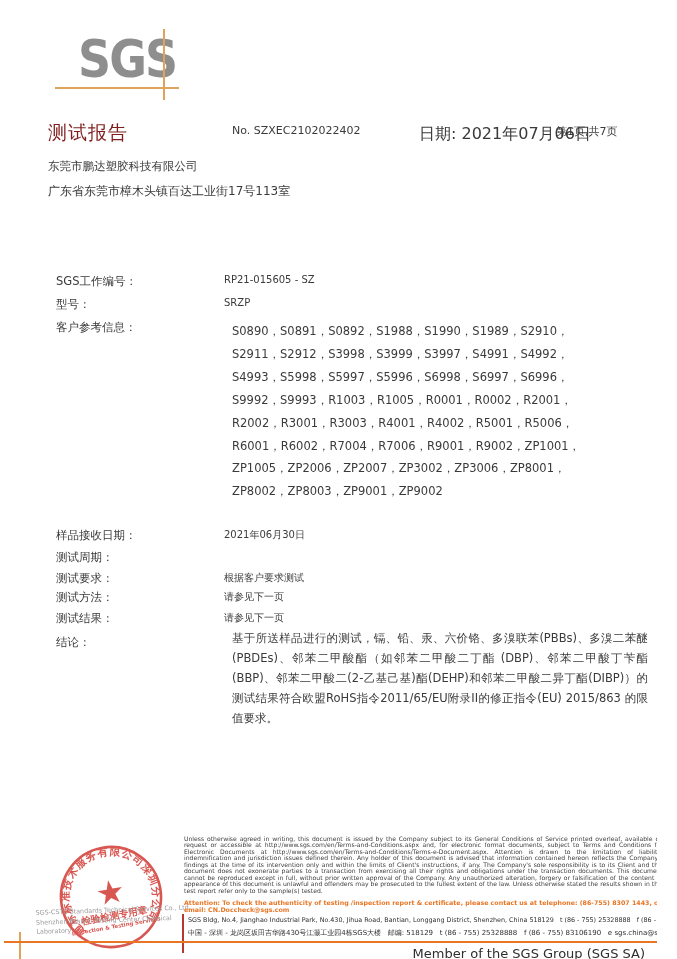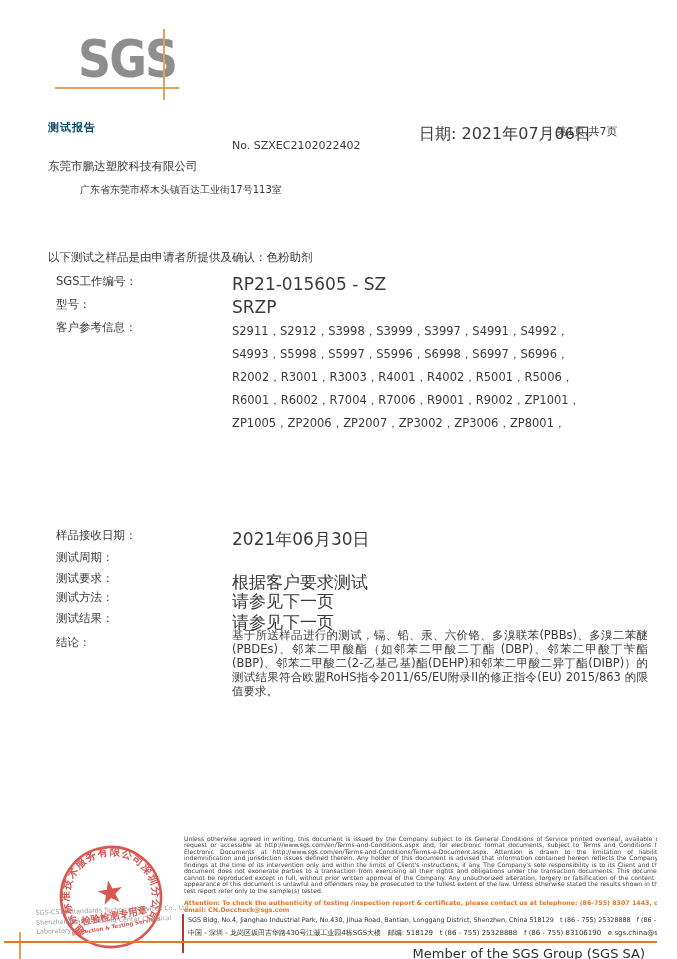--- a/index.html
+++ b/index.html
@@ -6,33 +6,33 @@
   .page{
     position:relative;width:657px;height:959px;background:#ffffff;overflow:hidden;
     font-family:"DejaVu Sans","Liberation Sans",sans-serif;color:#3a3a3a;
   }
   .abs{position:absolute;}
   
   .logo{left:78px;top:33px;font-size:46px;font-weight:700;color:#8e8e8e;
         letter-spacing:-2px;transform:scaleY(1.12);transform-origin:left top;line-height:1;}
   .crop-v-top{left:163px;top:29px;width:2px;height:71px;background:#e0a35c;}
   .crop-h-top{left:55px;top:87px;width:124px;height:2px;background:#e0a35c;}
-  .doc-title{left:48px;top:120px;font-size:11px;font-weight:700;color:#0c4a6e;letter-spacing:1px;}
-  .report-no{left:232px;top:124px;font-size:11px;margin-top:15px;}
+  .doc-title{left:48px;top:120px;font-size:19px;font-weight:400;color:#7f1d1d;letter-spacing:1px;}
+  .report-no{left:232px;top:124px;font-size:11px;}
   .report-date{left:419px;top:124px;font-size:16px;}
   .report-pages{left:556px;top:124px;font-size:11px;}
   
   .company{left:48px;top:159px;font-size:11.5px;}
-  .address{left:48px;top:183px;font-size:10px;margin-left:32px;}
+  .address{left:48px;top:183px;font-size:12px;}
   .intro{left:48px;top:250px;font-size:11.5px;}
   
   .flabel{left:48px;font-size:11.5px;margin-left:8px;}
-  .fvalue{left:232px;font-size:17px;text-align:right;}
+  .fvalue{left:224px;font-size:10px;text-align:right;}
   .ref-lines{left:232px;top:320px;font-size:11.5px;line-height:22.9px;}
-  .conclusion-text{left:232px;top:628px;width:416px;font-size:11.5px;line-height:14px;text-align:justify;}
+  .conclusion-text{left:232px;top:628px;width:416px;font-size:11.5px;line-height:20px;text-align:justify;}
   
   .stamp-svg{left:50px;top:840px;width:122px;height:114px;}
   .stamp-company{left:36px;top:906px;width:160px;font-size:6.4px;line-height:9.5px;
                  color:#9b9b9b;transform:rotate(-2deg);}
   .legal{left:184px;top:836px;width:479px;font-size:6.1px;line-height:6.45px;
          text-align:justify;color:#3d3d3d;}
   .attention{left:184px;top:899px;width:479px;font-size:6.3px;line-height:7px;
              font-weight:700;color:#e87625;}
   .addr-vline{left:182px;top:914px;width:2px;height:39px;background:#b5382f;}
   .addr-en{left:188px;top:916px;font-size:6.4px;color:#2f2f2f;white-space:pre;}
@@ -51,35 +51,37 @@
   <div class="abs crop-h-top"></div>
 
   <div class="abs doc-title">测试报告</div>
   <div class="abs report-no">No. SZXEC2102022402</div>
   <div class="abs report-date">日期: 2021年07月06日</div>
   <div class="abs report-pages">第1页,共7页</div>
 
   <div class="abs company">东莞市鹏达塑胶科技有限公司</div>
   <div class="abs address">广东省东莞市樟木头镇百达工业街17号113室</div>
 
-  <div class="abs intro">以下测试之样品是由申请者所提供及确认：色粉助剂</div>
 
   <div class="abs flabel" style="top:274px">SGS工作编号：</div>
   <div class="abs fvalue" style="top:274px">RP21-015605 - SZ</div>
 
   <div class="abs flabel" style="top:297px">型号：</div>
   <div class="abs fvalue" style="top:297px">SRZP</div>
 
   <div class="abs flabel" style="top:320px">客户参考信息：</div>
   <div class="abs ref-lines">
+    <div>S0890，S0891，S0892，S1988，S1990，S1989，S2910，</div>
     <div>S2911，S2912，S3998，S3999，S3997，S4991，S4992，</div>
     <div>S4993，S5998，S5997，S5996，S6998，S6997，S6996，</div>
+    <div>S9992，S9993，R1003，R1005，R0001，R0002，R2001，</div>
     <div>R2002，R3001，R3003，R4001，R4002，R5001，R5006，</div>
     <div>R6001，R6002，R7004，R7006，R9001，R9002，ZP1001，</div>
     <div>ZP1005，ZP2006，ZP2007，ZP3002，ZP3006，ZP8001，</div>
+    <div>ZP8002，ZP8003，ZP9001，ZP9002</div>
   </div>
 
   <div class="abs flabel" style="top:528px">样品接收日期：</div>
   <div class="abs fvalue" style="top:528px">2021年06月30日</div>
 
   <div class="abs flabel" style="top:550px">测试周期：</div>
 
   <div class="abs flabel" style="top:571px">测试要求：</div>
   <div class="abs fvalue" style="top:571px">根据客户要求测试</div>
 

